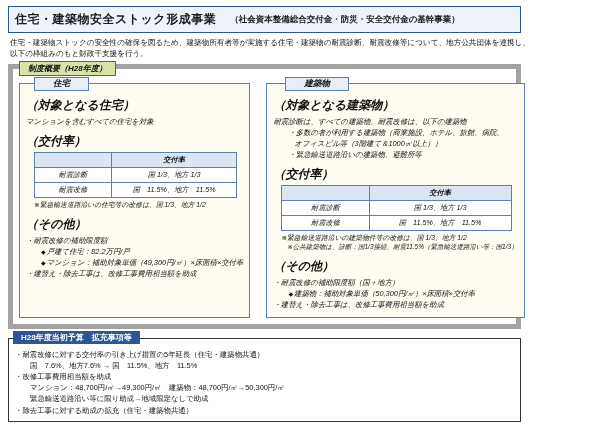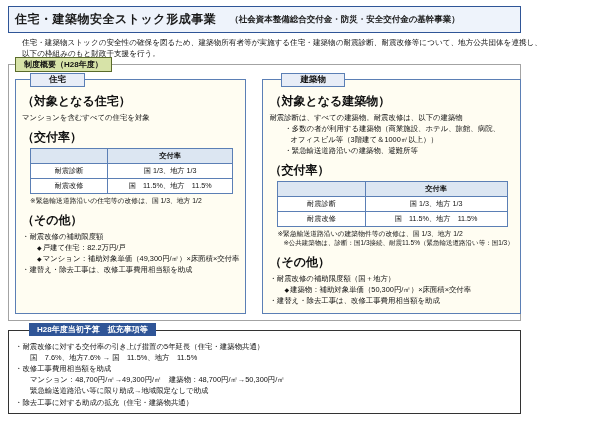--- a/index.html
+++ b/index.html
@@ -24,32 +24,33 @@
   .title-main{
     font-size:12px;font-weight:bold;letter-spacing:0.5px;color:#1a1a1a;
     white-space:nowrap;
   }
   .title-sub{
     font-size:8.5px;font-weight:bold;margin-left:14px;color:#1a1a1a;white-space:nowrap;
   }
 
   
   .lead{
-    margin:4px 2px 5px 14px;
+    margin:4px 2px 5px 2px;
     font-size:7.6px;line-height:1.45;
     color:#111;
   }
   .lead div{white-space:nowrap;}
 
   
   .outline-box{
-    border:1px solid #a3a3a3;
+    border:5px solid #a3a3a3;
     position:relative;
     padding:10px 6px 6px 6px;
     box-sizing:border-box;
+    font-style:italic;
   }
   .section-tab{
     position:absolute;top:-8px;left:6px;
     background:#d7e3a8;
     border:1px solid #5a6b2a;
     font-size:8px;font-weight:bold;
     padding:1px 8px;
     white-space:nowrap;
   }
 
@@ -102,21 +103,21 @@
 
   
   .budget-box{
     border:1px solid #333;
     margin-top:9px;
     padding:10px 6px 5px 6px;
     position:relative;
     box-sizing:border-box;
   }
   .budget-tab{
-    position:absolute;top:-8px;left:20px;
+    position:absolute;top:-8px;left:4px;
     background:#2f5597;color:#fff;
     font-size:8px;font-weight:bold;
     padding:1px 8px;
     white-space:nowrap;
   }
   .budget-box .line{font-size:7.4px;}
 </style>
 </head>
 <body>
 

